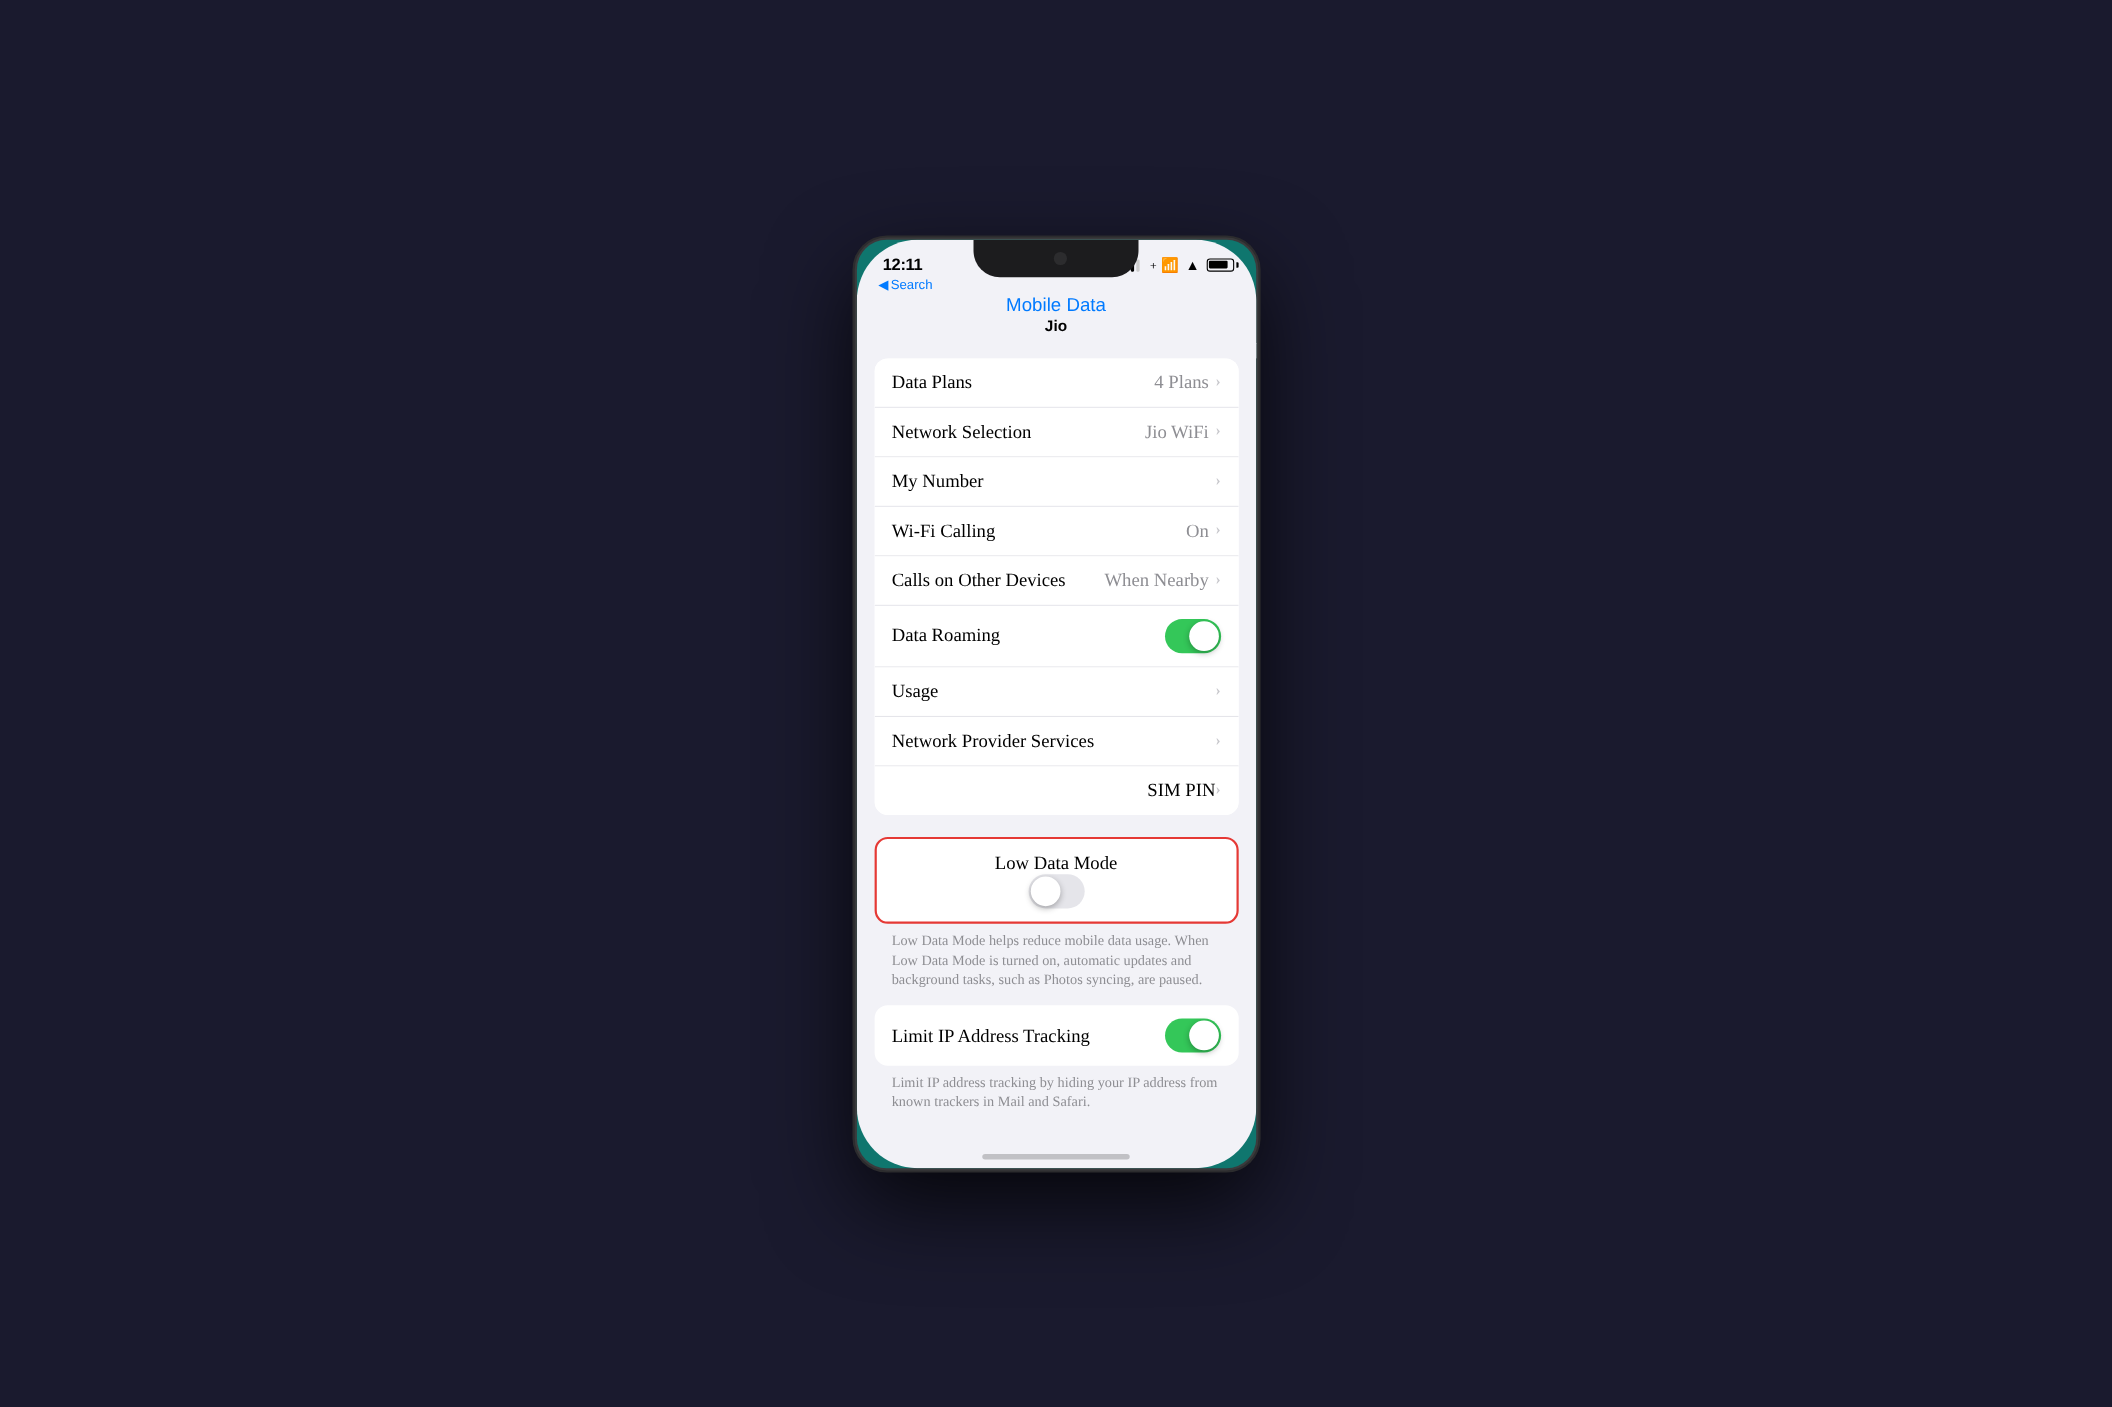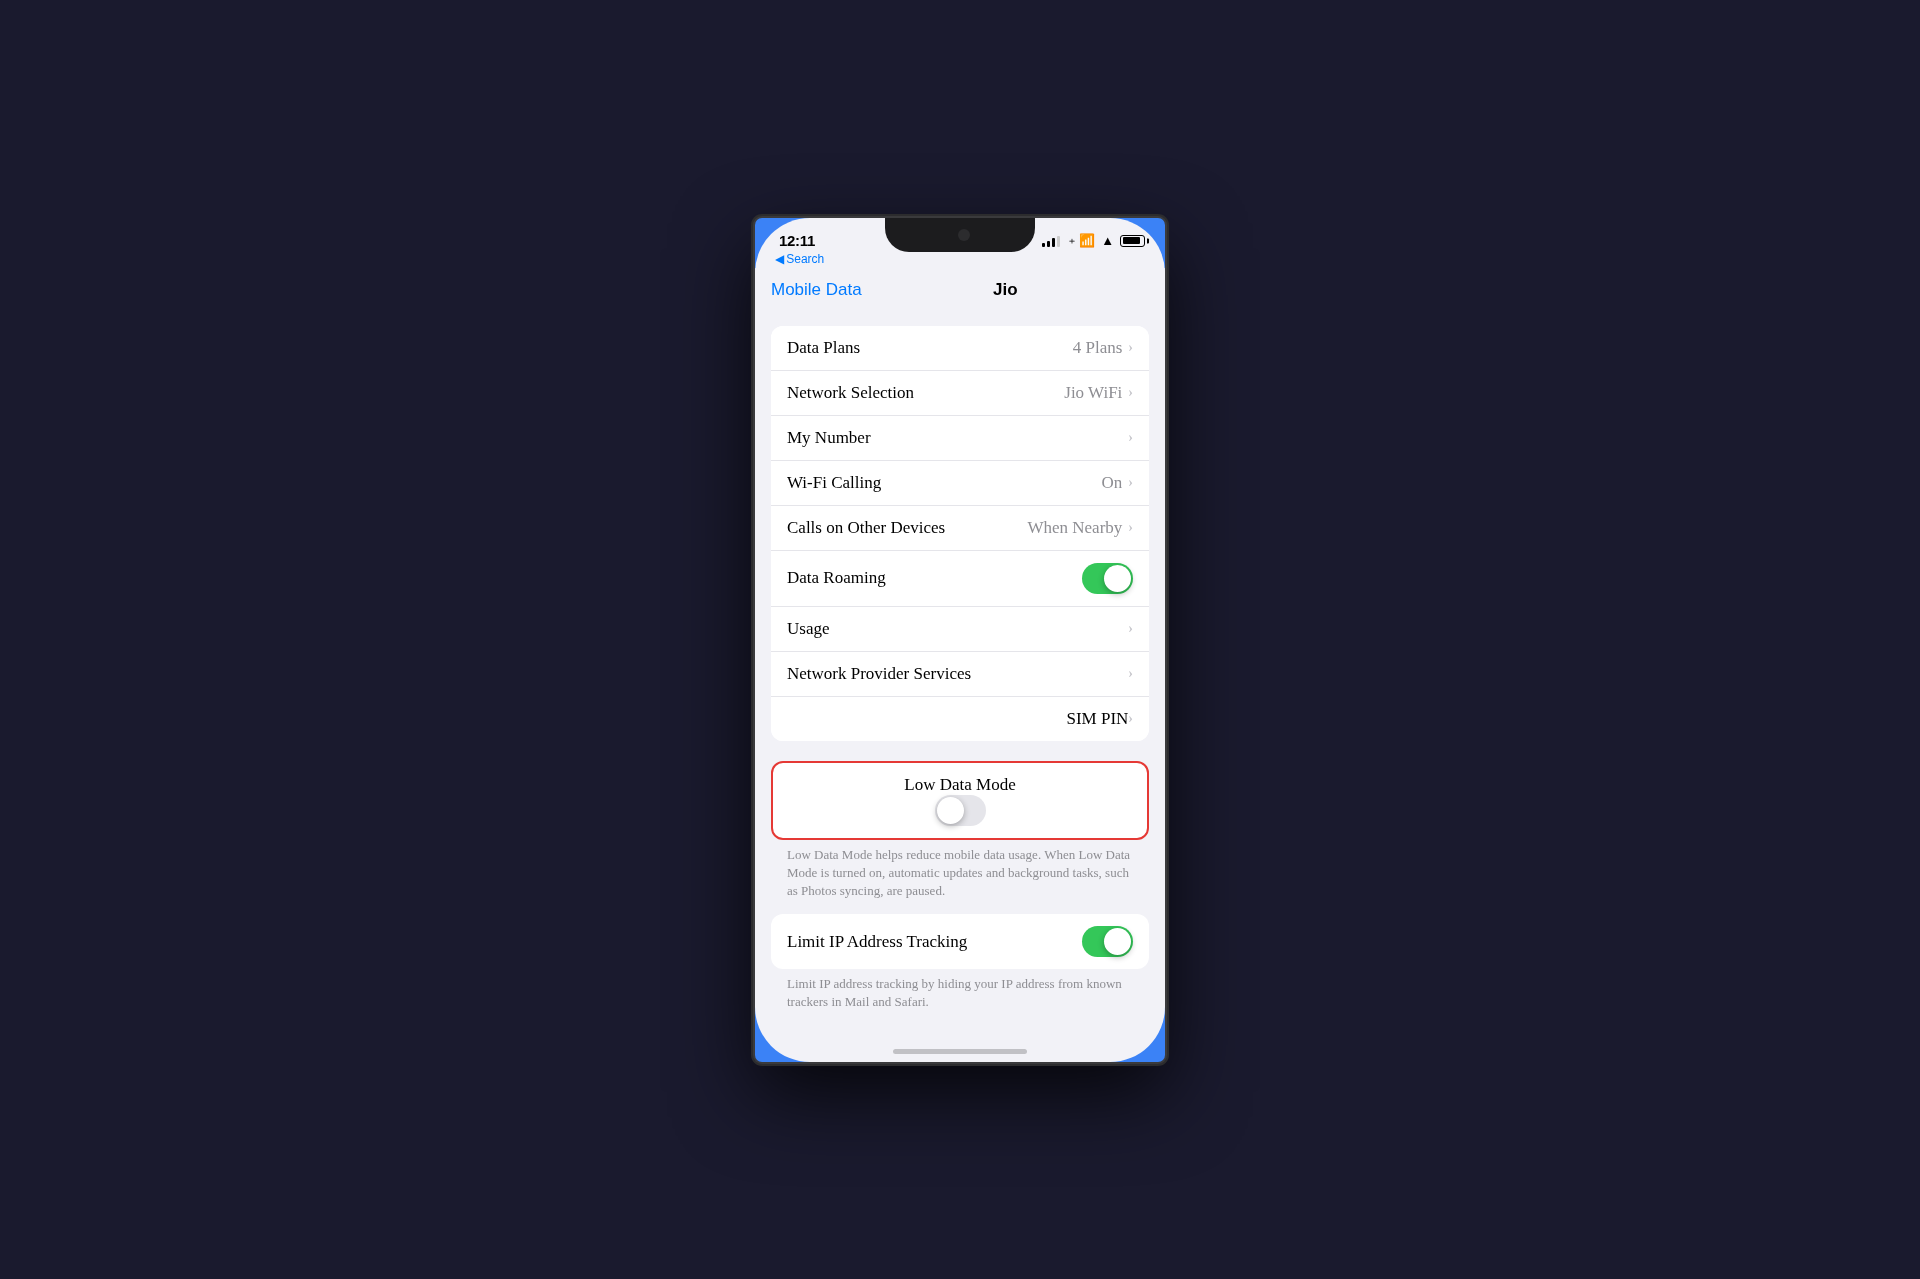--- a/index.html
+++ b/index.html
@@ -6,24 +6,24 @@
     body {
       background: #1a1a2e;
       display: flex;
       justify-content: center;
       align-items: center;
       min-height: 100vh;
       font-family: -apple-system, BlinkMacSystemFont, 'SF Pro Text', 'Helvetica Neue', sans-serif;
     }
 
     .phone-outer {
-      width: 410px;
+      width: 363px;
       height: 844px;
-      background: #3b82f6;
-      border-radius: 7px;
+      background: #0f766e;
+      border-radius: 27px;
       position: relative;
       box-shadow:
         0 0 0 2px #3a3a3c,
         0 0 0 4px #2c2c2e,
         0 30px 80px rgba(0,0,0,0.8);
       overflow: hidden;
     }
 
     
     .phone-screen {
@@ -134,39 +134,40 @@
       position: absolute;
       top: 50px;
       left: 0;
       right: 0;
       height: 44px;
       display: flex;
       align-items: center;
       padding: 0 16px;
       background: #f2f2f7;
       z-index: 5;
+      flex-direction: column;
     }
     .nav-search-label {
       position: absolute;
       top: 34px;
       left: 20px;
       font-size: 12px;
       color: #007aff;
       display: flex;
       align-items: center;
       gap: 2px;
     }
     .nav-back-text {
       font-size: 17px;
       color: #007aff;
     }
     .nav-title {
       flex: 1;
       text-align: center;
-      font-size: 17px;
+      font-size: 14px;
       font-weight: 600;
       color: #000;
     }
 
     
     .content {
       position: absolute;
       top: 94px;
       left: 0;
       right: 0;

